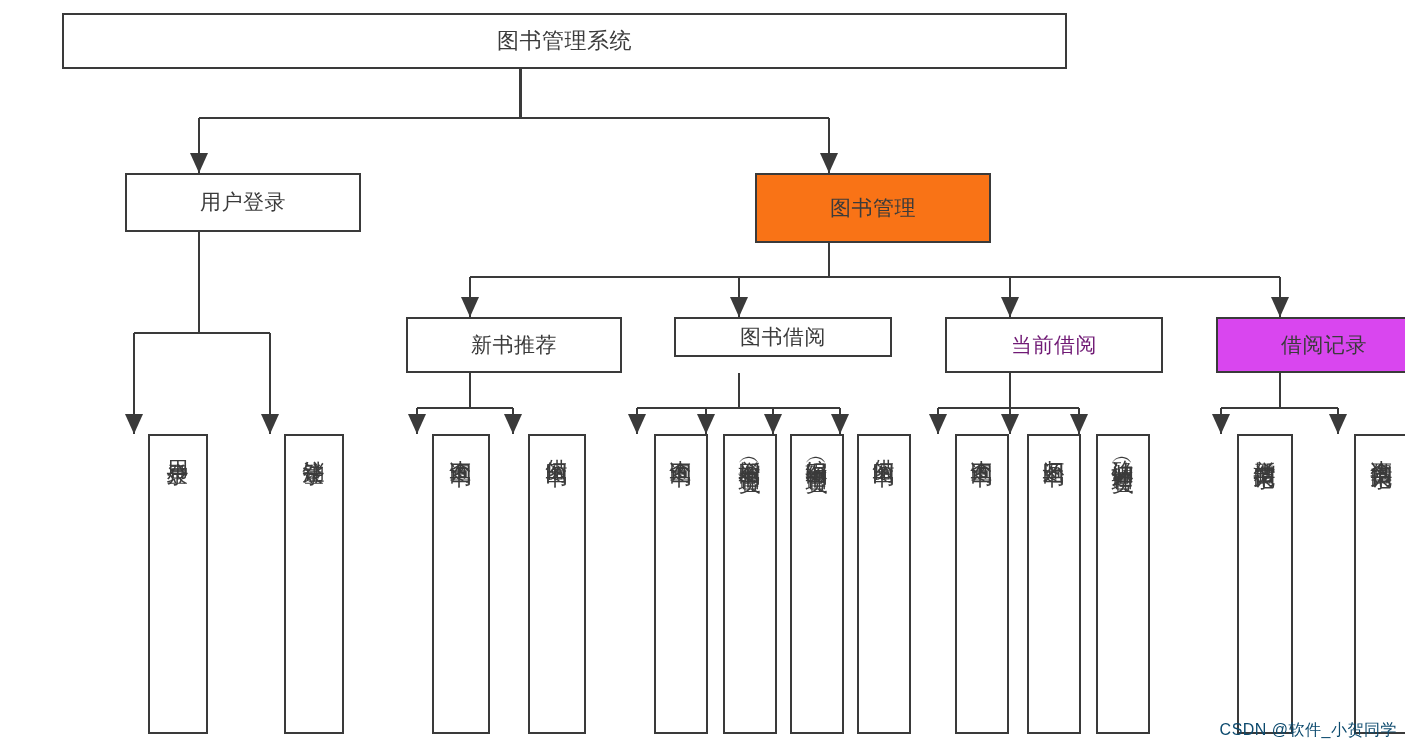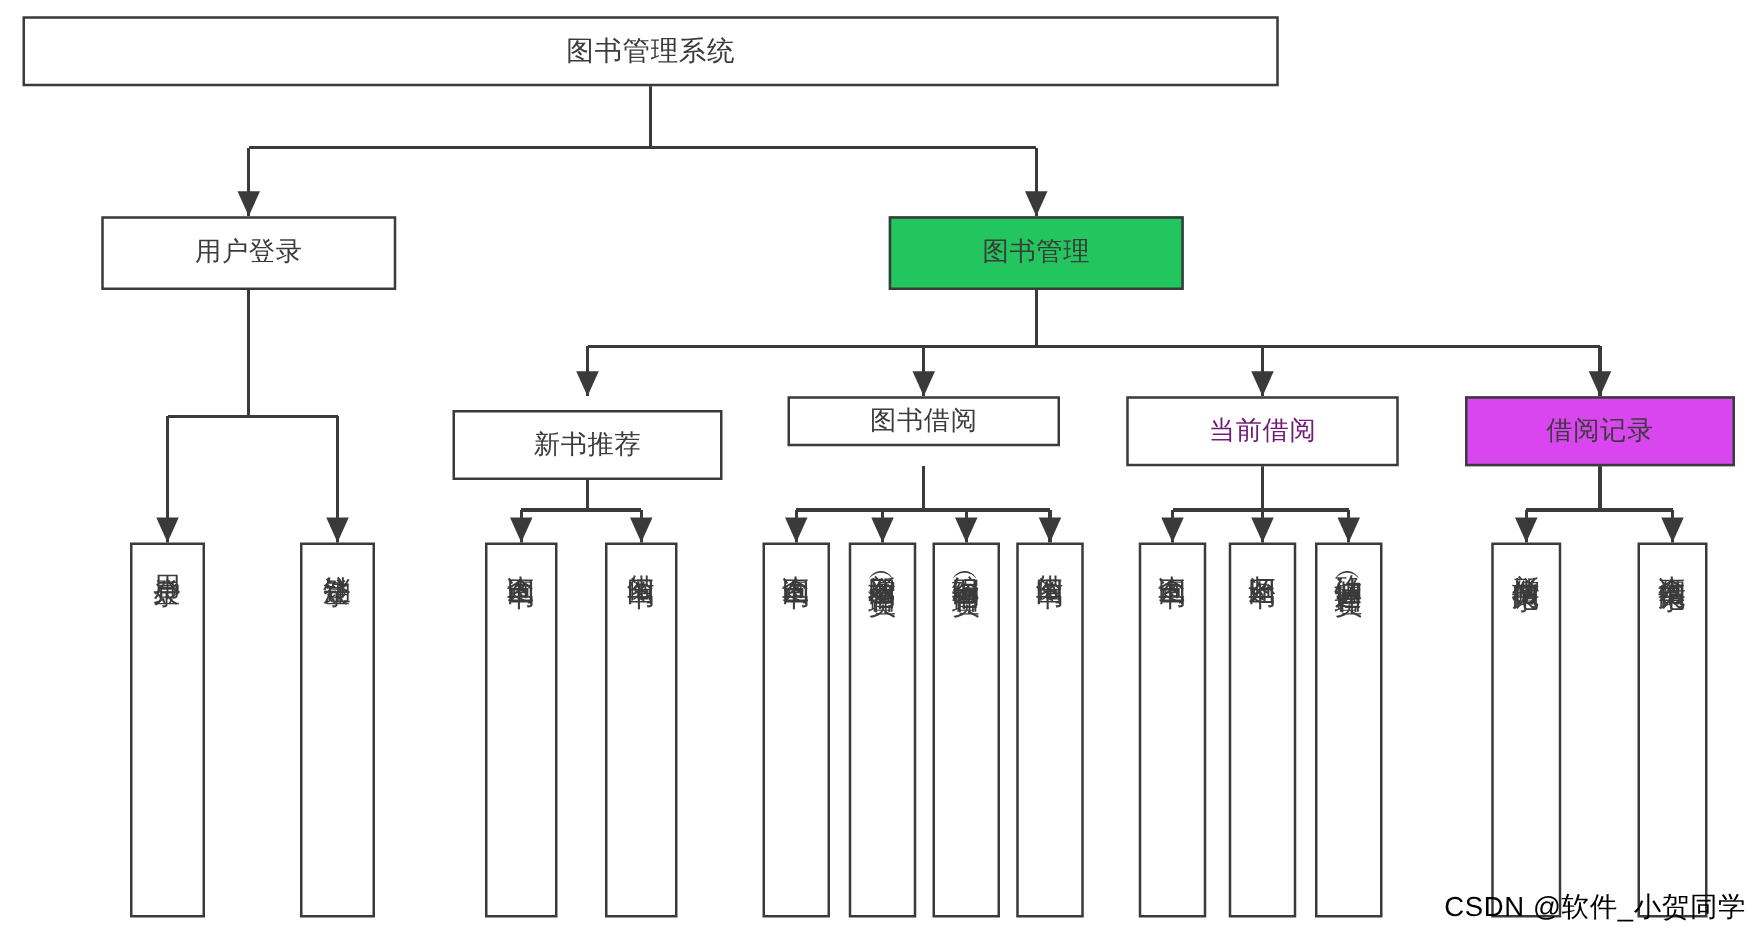--- a/index.html
+++ b/index.html
@@ -27,20 +27,21 @@
   }
   .node {
     position: absolute;
     box-sizing: border-box;
     background: #ffffff;
     border: 2px solid #3a3a3a;
     display: flex;
     align-items: center;
     justify-content: center;
     color: #333333;
+    margin-left: 44px;
   }
   .node-label {
     display: block;
     text-align: center;
     color: #3b3b3b;
     line-height: 1.18;
     white-space: pre-line;
   }
   .node.horizontal .node-label {
     font-size: 21px;
@@ -57,22 +58,22 @@
     letter-spacing: 2px;
     line-height: 1.05;
   }
   .node.root .node-label {
     font-size: 22px;
   }
   #watermark {
     position: absolute;
     right: 8px;
     bottom: 6px;
-    font-size: 22px;
-    color: #000000;
+    font-size: 16px;
+    color: #0c4a6e;
     letter-spacing: 0.5px;
     user-select: none;
     margin-top: 29px;
   }
 </style>
 </head>
 <body>
 
 <div id="diagram-root">
   <svg id="wires" viewBox="0 0 1405 747" width="1405" height="747" xmlns="http://www.w3.org/2000/svg">
@@ -129,24 +130,24 @@
       <line x1="1338" y1="408" x2="1338" y2="434" stroke="#3a3a3a" stroke-width="2.6" shape-rendering="crispEdges"></line>
       <path d="M 1329 414 L 1347 414 L 1338 434 Z" fill="#3a3a3a"></path>
     </svg>
   <div id="nodes-layer">
       <div class="node horizontal root" style="left: 18px; top: 13px; width: 1005px; height: 56px; border-color: rgb(58, 58, 58); background: rgb(255, 255, 255);">
         <span class="node-label" style="color: rgb(59, 59, 59);">图书管理系统</span>
       </div>
       <div class="node horizontal" style="left: 81px; top: 173px; width: 236px; height: 59px; border-color: rgb(58, 58, 58); background: rgb(255, 255, 255);">
         <span class="node-label" style="color: rgb(59, 59, 59);">用户登录</span>
       </div>
-      <div class="node horizontal" style="left: 711px; top: 173px; width: 236px; height: 59px; border-color: rgb(58, 58, 58); background: #22c55e;">
+      <div class="node horizontal" style="left: 711px; top: 173px; width: 236px; height: 70px; border-color: rgb(58, 58, 58); background: #f97316;">
         <span class="node-label" style="color: rgb(59, 59, 59);">图书管理</span>
       </div>
-      <div class="node horizontal" style="left: 362px; top: 328px; width: 216px; height: 56px; border-color: rgb(58, 58, 58); background: rgb(255, 255, 255);">
+      <div class="node horizontal" style="left: 362px; top: 317px; width: 216px; height: 56px; border-color: rgb(58, 58, 58); background: rgb(255, 255, 255);">
         <span class="node-label" style="color: rgb(59, 59, 59);">新书推荐</span>
       </div>
       <div class="node horizontal" style="left: 630px; top: 317px; width: 218px; height: 40px; border-color: rgb(58, 58, 58); background: rgb(255, 255, 255);">
         <span class="node-label" style="color: rgb(59, 59, 59);">图书借阅</span>
       </div>
       <div class="node horizontal" style="left: 901px; top: 317px; width: 218px; height: 56px; border-color: rgb(58, 58, 58); background: rgb(255, 255, 255);">
         <span class="node-label" style="color: #701a75;">当前借阅</span>
       </div>
       <div class="node horizontal" style="left: 1172px; top: 317px; width: 216px; height: 56px; border-color: rgb(58, 58, 58); background: #d946ef;">
         <span class="node-label" style="color: rgb(59, 59, 59);">借阅记录</span>

